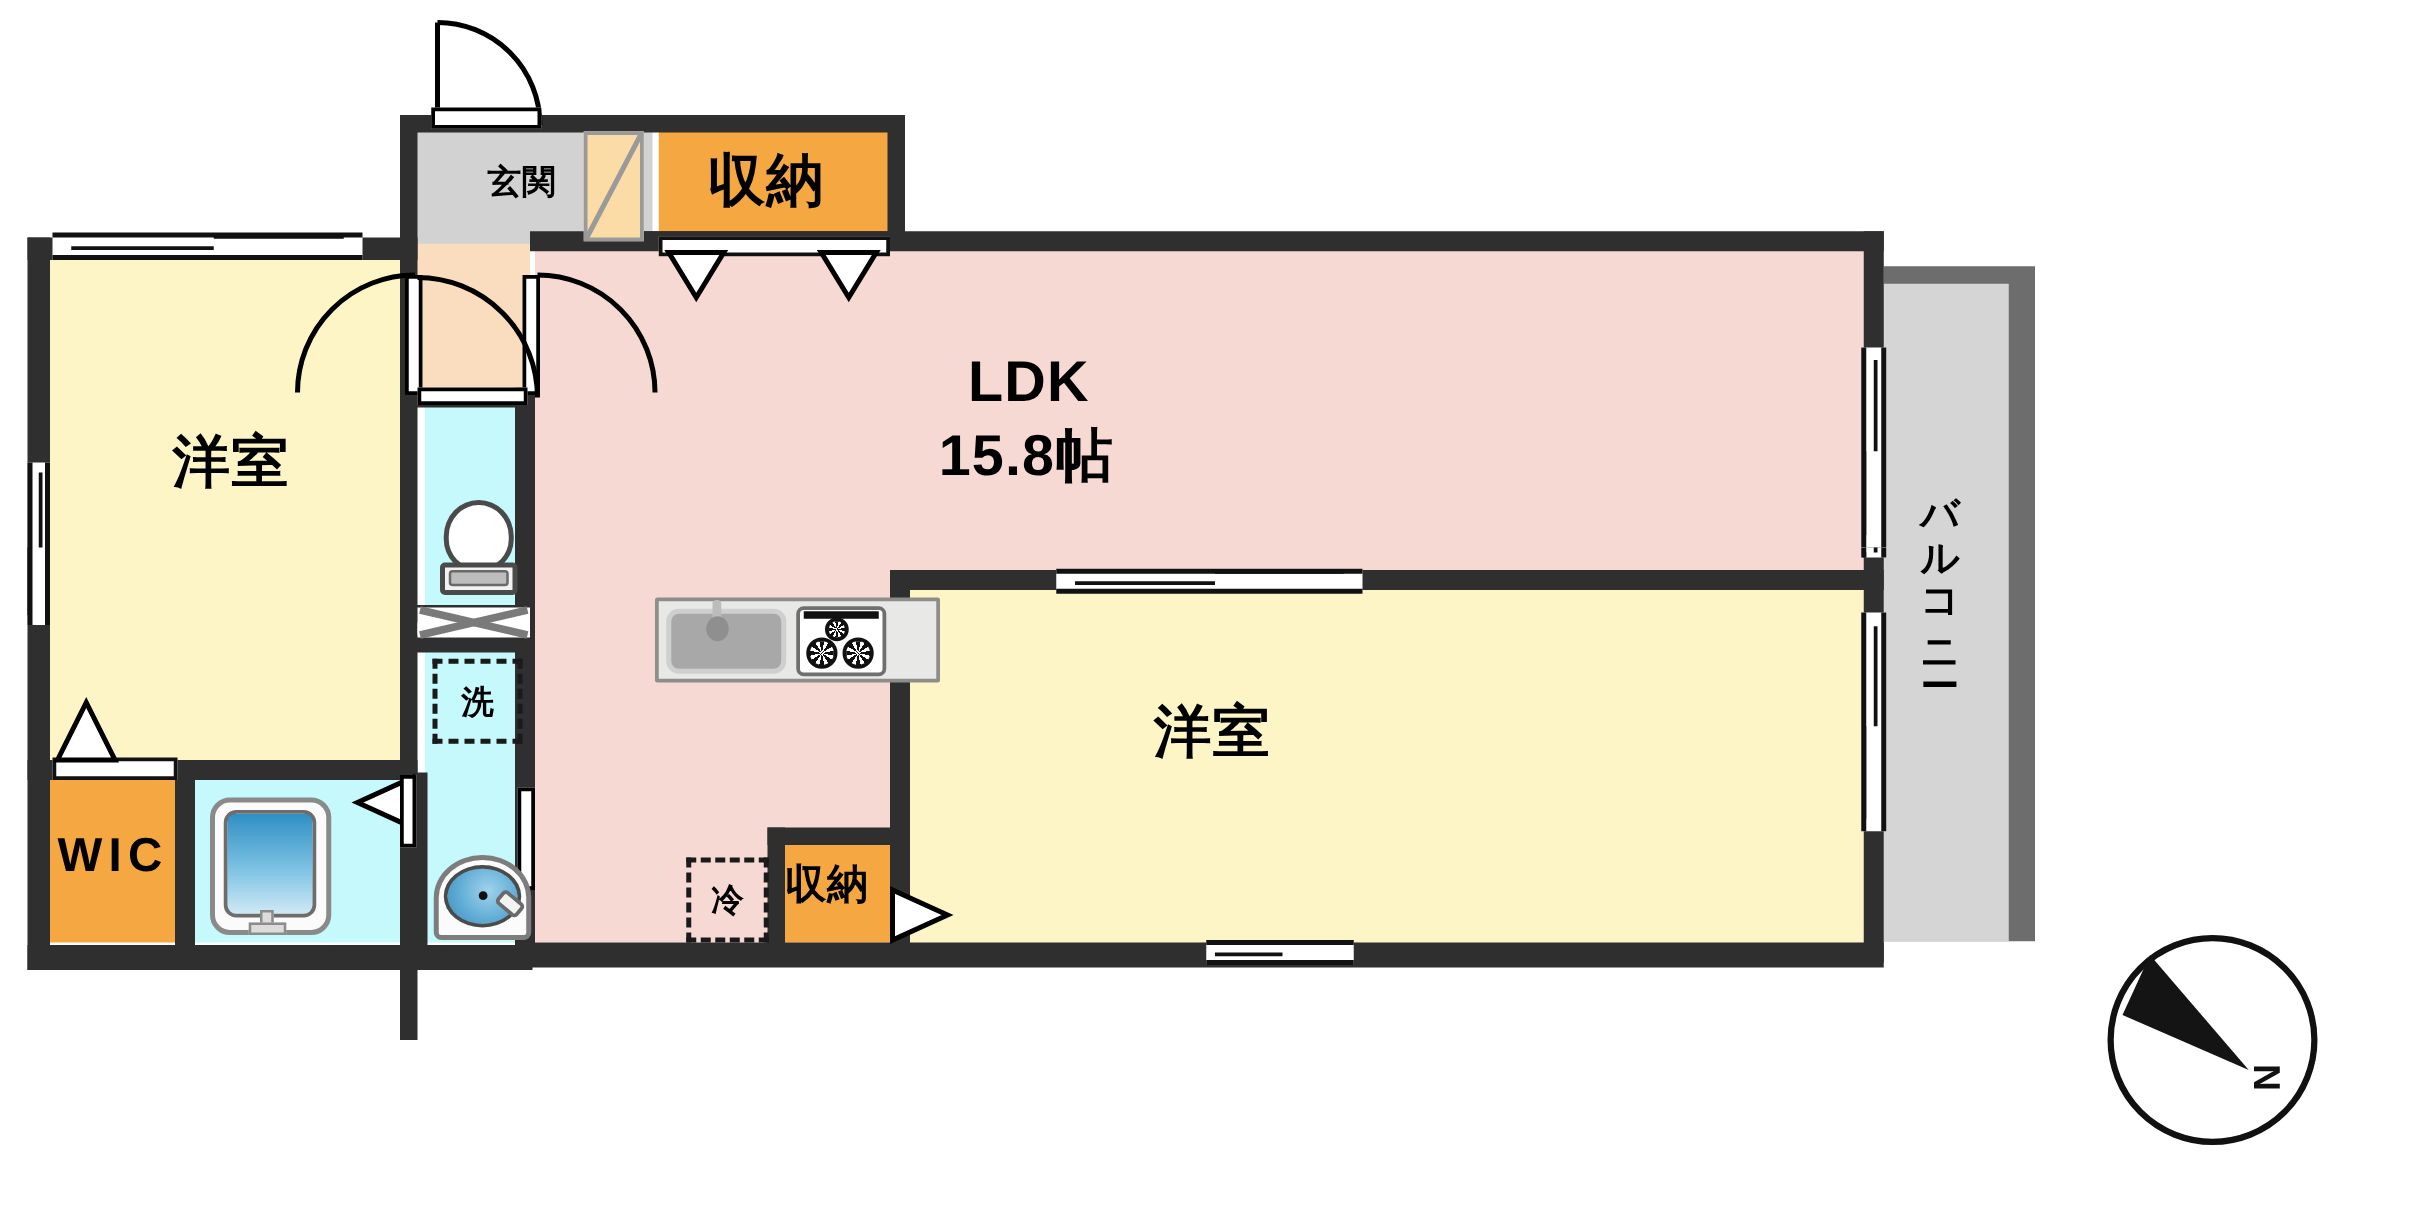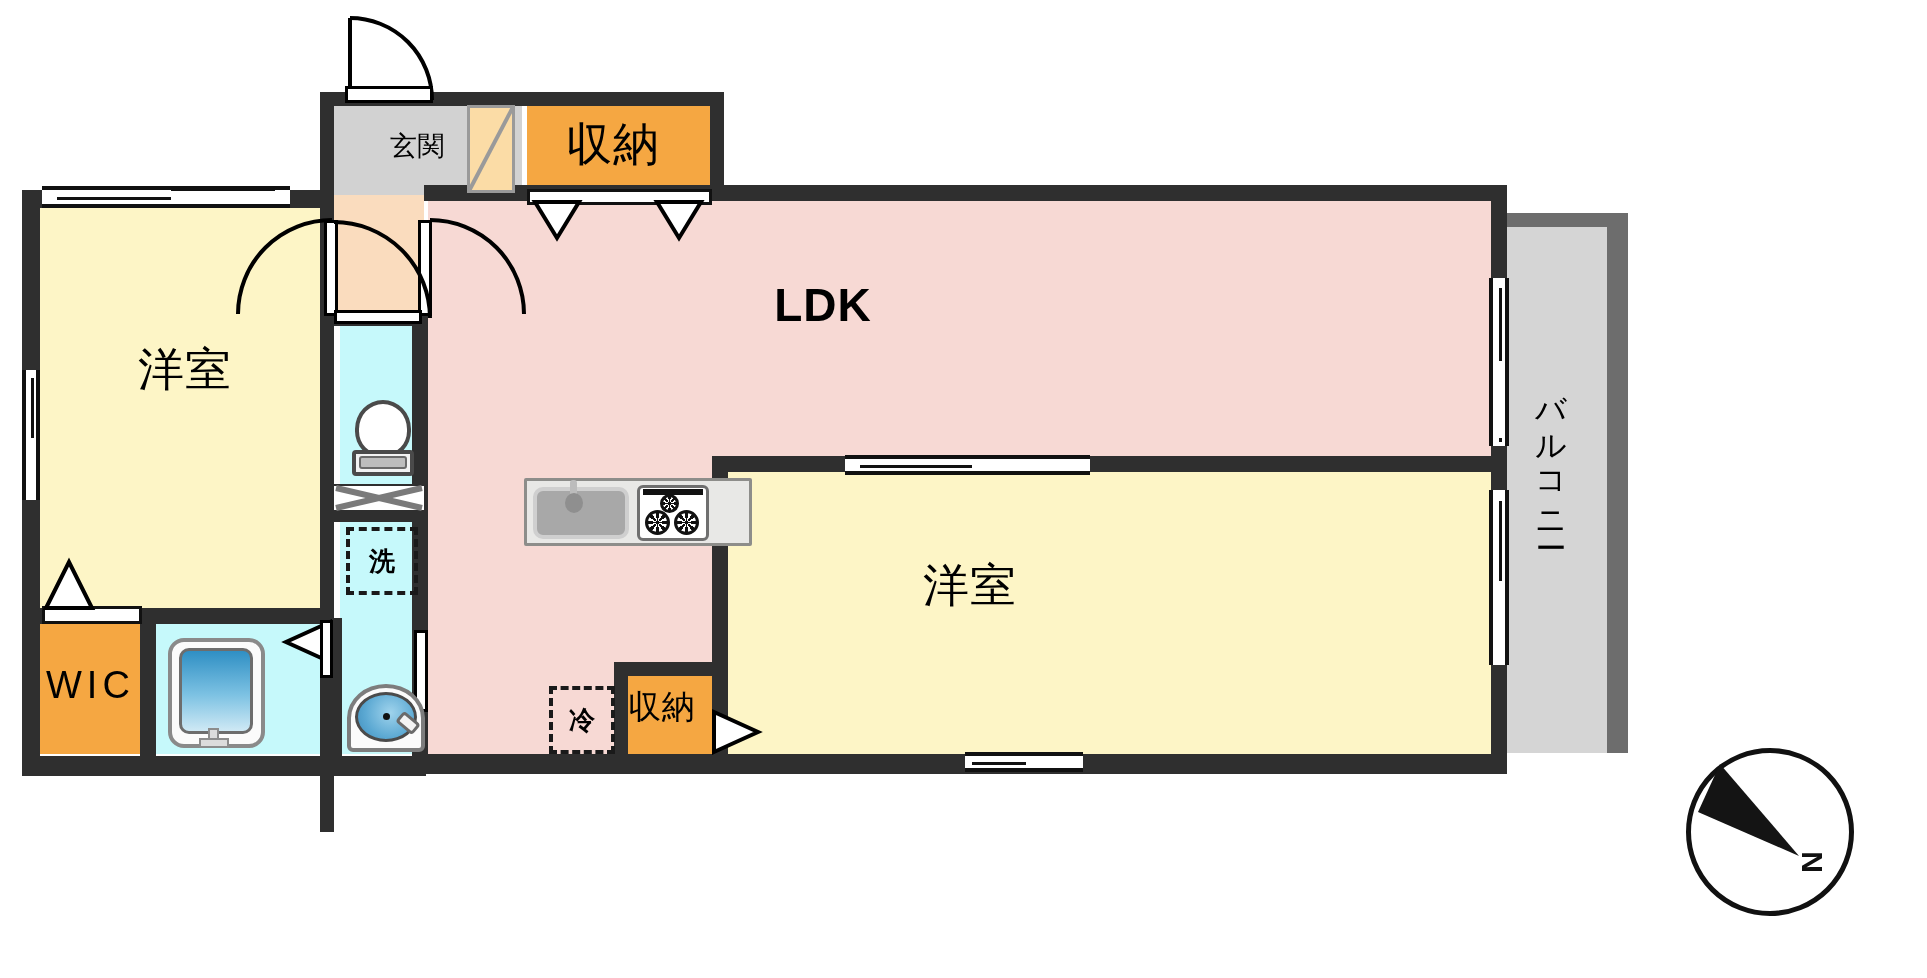--- a/index.html
+++ b/index.html
@@ -34,21 +34,21 @@
   .wall {
     position: absolute;
     background: #2f2f2f;
   }
   .balcony-wall { position: absolute; background: #6d6d6d; }
 
   
   .lbl {
     position: absolute;
     color: #000;
-    font-weight: normal;
+    font-weight: bold;
     white-space: nowrap;
     line-height: 1.08;
     text-align: center;
     letter-spacing: 0.02em;
   }
   .lbl-room {
     font-size: 46px;
     font-family: "DejaVu Sans", "Liberation Sans", sans-serif;
   }
   .lbl-ldk {
@@ -478,20 +478,21 @@
 
   <div class="lbl lbl-room" style="left:566px; top:120px;">収納</div>
 
   <div class="lbl lbl-small" style="left:628px; top:689px; font-size:33px;">収納</div>
 
   <div class="lbl lbl-wic" style="left:46px; top:665px;text-align:right;">WIC</div>
 
   <div class="lbl lbl-room" style="left:110px; top:345px; width:150px;">洋室</div>
 
   <div class="lbl lbl-ldk" style="left:758px; top:281px; width:130px;text-align:center;">LDK</div>
+  <div class="lbl lbl-ldk" style="left:706px; top:340px; width:230px;">15.8帖</div>
 
   <div class="lbl lbl-room" style="left:895px; top:561px; width:150px;">洋室</div>
 
   <div class="compass" style="left:1686px; top:748px; width:168px; height:168px;">
     <svg style="position:absolute; left:-5px; top:-5px; width:168px; height:168px;">
       <polygon points="34,16 12,64 113,108" fill="#141414"></polygon>
     </svg>
     <span class="compass-n" style="left:110px; top:92px;">N</span>
   </div>
 

